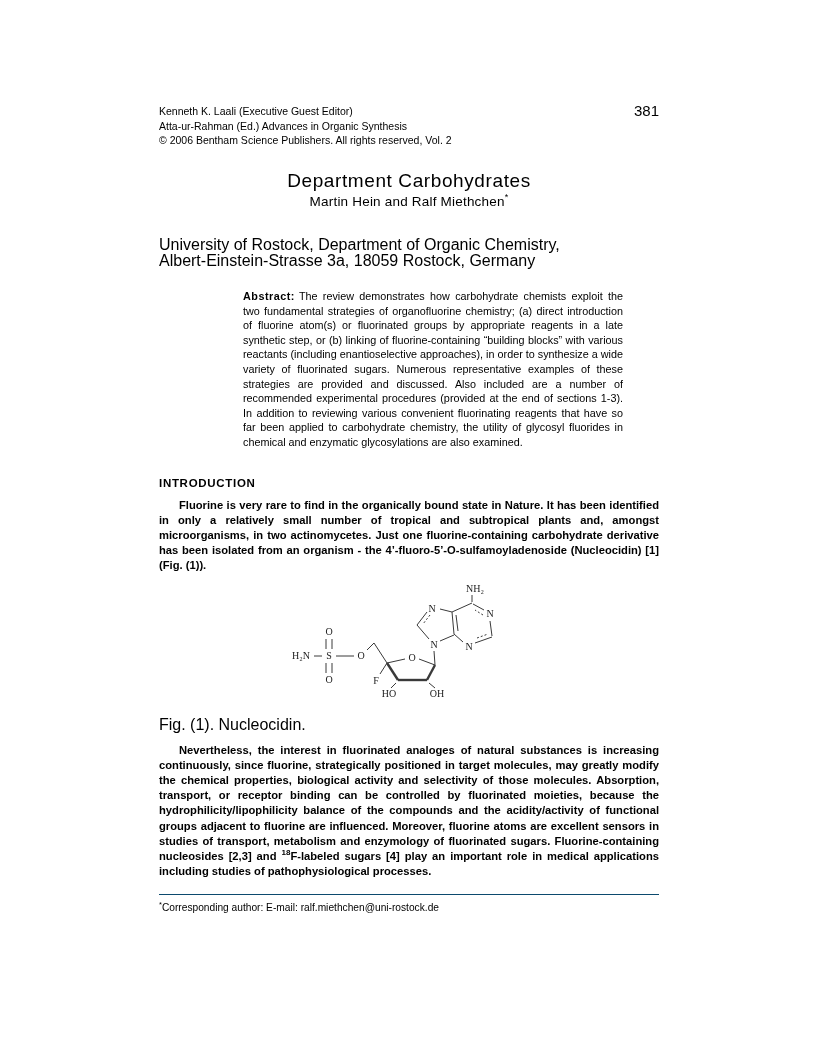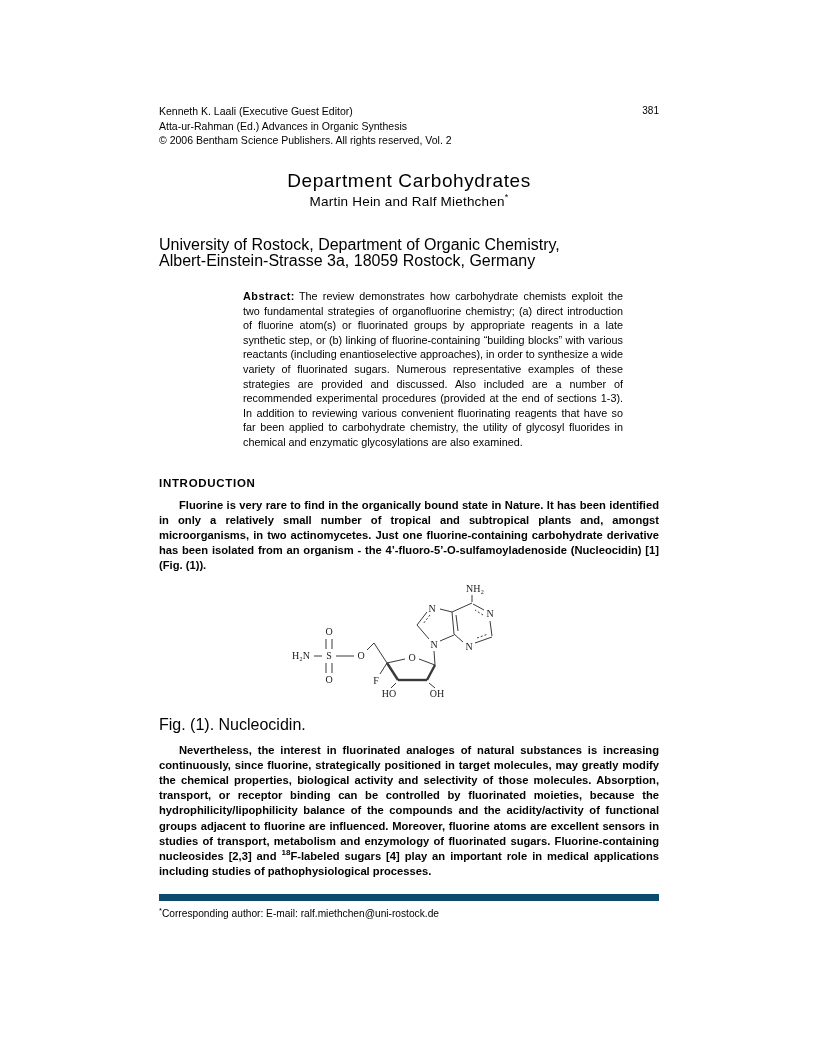--- a/index.html
+++ b/index.html
@@ -8,21 +8,21 @@
     font-family:"Liberation Sans","DejaVu Sans",sans-serif;
     color:#000;position:relative;overflow:hidden;
   }
   .page{
     position:absolute;left:159px;top:104px;width:500px;
   }
   
   .hdr{display:flex;justify-content:space-between;align-items:flex-start;
        font-size:10.5px;line-height:14.5px;}
   .hdr-left div{white-space:nowrap;}
-  .hdr-page{font-size:10px;}
+  .hdr-page{font-size:15px;}
   
   .title{
     text-align:center;font-size:19px;letter-spacing:0.6px;
     margin-top:22px;font-weight:400;
   }
   .authors{
     text-align:center;font-size:13.5px;letter-spacing:0.2px;margin-top:0;
   }
   .authors sup{font-size:9px;}
   .affil{
@@ -42,21 +42,21 @@
     margin:9px 0 0 0;font-size:11.2px;line-height:15.2px;
     text-align:justify;text-indent:20px;font-weight:bold;
   }
   p.body sup{font-size:8px;line-height:0;}
   
   .figure{margin:7px 0 0 120px;}
   .figure svg{display:block;}
   .fig-caption{margin-top:13px;font-size:16px;}
   
   .footnote{
-    margin-top:15px;border-top:7px solid #0c4a6e;padding-top:5px;
+    margin-top:15px;border-top:1px solid #0c4a6e;padding-top:5px;
     font-size:10.2px;
   }
   .footnote sup{font-size:7.5px;}
   .chem-label{font-family:"Liberation Serif","DejaVu Serif",serif;font-size:10px;fill:#222;}
 </style>
 </head>
 <body>
 
 <div class="page">
 

